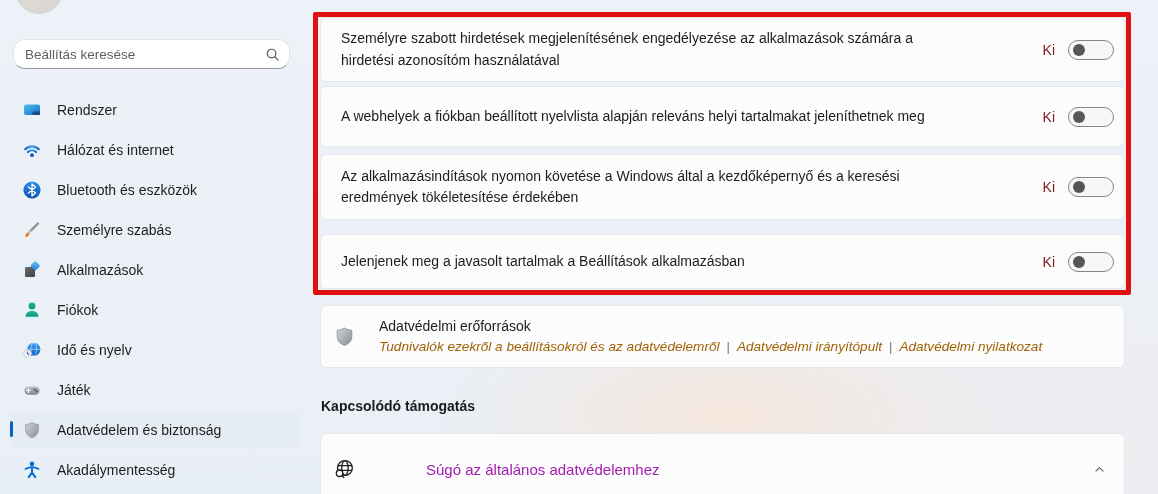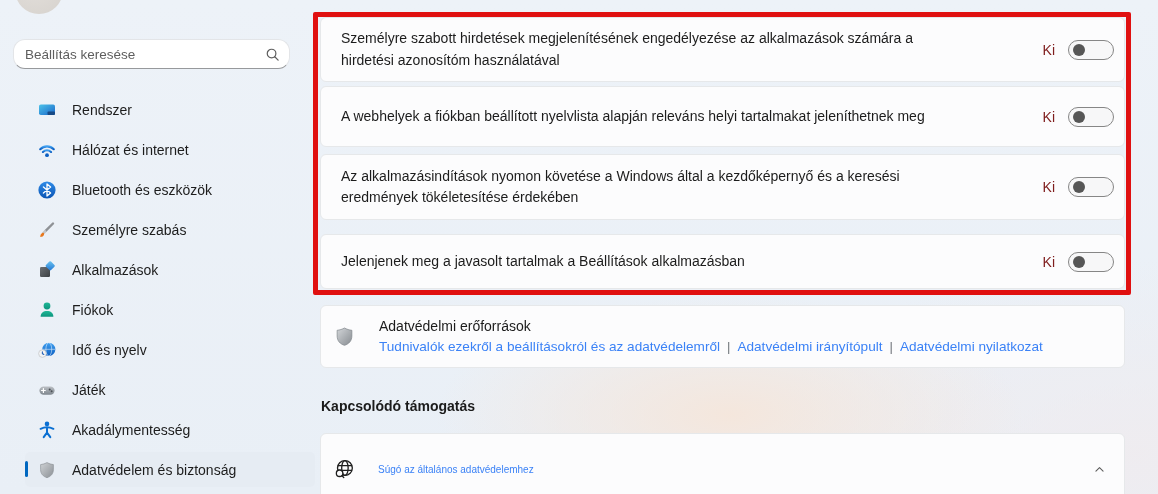--- a/index.html
+++ b/index.html
@@ -26,21 +26,21 @@
     position:absolute;left:13px;top:39px;width:277px;height:30px;box-sizing:border-box;
     background:#ffffff;border:1px solid #e3e5e8;border-bottom-color:#97999c;border-radius:12px;
     display:flex;align-items:center;
   }
   .search-box input{
     flex:1;border:none;outline:none;background:transparent;
     font-family:inherit;font-size:13.5px;color:#1b1b1b;padding:0 4px 0 11px;
   }
   .search-box input::placeholder{color:#5e5e5e;opacity:1;}
   .search-glyph{flex:0 0 auto;margin-right:9px;display:flex;}
-  .nav{position:absolute;left:15px;top:92px;width:312px;}
+  .nav{position:absolute;left:0;top:92px;width:312px;}
   .nav-item{
     position:relative;width:290px;height:35px;margin:0 0 5px 10px;border-radius:5px;
     display:flex;align-items:center;gap:15px;padding-left:12px;box-sizing:border-box;cursor:default;
   }
   .nav-item .nav-label{font-size:14px;color:#1d1d1d;}
   .nav-item.selected{background:#e6ecf3;}
   .nav-item.selected::before{
     content:"";position:absolute;left:0;top:9px;width:3px;height:16px;border-radius:3px;background:#0067c0;
   }
   .nav-icon{width:20px;height:20px;display:flex;align-items:center;justify-content:center;}
@@ -69,27 +69,27 @@
   .card-t2{top:154px;height:66px;}
   .card-t3{top:234px;height:55px;justify-content:flex-end;}
   .annotation-box{
     position:absolute;left:-7px;top:12px;width:818px;height:283px;box-sizing:border-box;
     border:5px solid #e01010;border-radius:2px;z-index:6;pointer-events:none;
   }
   .resources-card{top:305px;height:63px;padding:0 18px 0 12px;gap:23px;}
   .res-text{display:flex;flex-direction:column;justify-content:center;}
   .res-title{font-size:14px;color:#1c1c1c;line-height:20px;}
   .res-links{display:flex;align-items:center;white-space:nowrap;font-size:13.6px;line-height:21px;}
-  .res-links a{color:#3b82f6;text-decoration:none;cursor:pointer;}
+  .res-links a{color:#a16207;text-decoration:none;cursor:pointer;font-style:italic;}
   .res-links .sep{color:#70757a;margin:0 7px;font-size:13px;}
   .related-heading{
     position:absolute;left:1px;top:398px;margin:0;font-size:14px;font-weight:700;color:#1b1b1b;
   }
   .support-card{top:433px;height:72px;padding:0 18px 0 12px;gap:22px;cursor:pointer;}
-  .support-label{font-size:10px;color:#3b82f6;flex:1;}
+  .support-label{font-size:15px;color:#a21caf;flex:1;margin-left:48px;}
   .chev{margin-left:auto;display:flex;flex:0 0 auto;}
   .icon-holder{display:flex;flex:0 0 auto;}
 </style>
 </head>
 <body>
 
 <div class="screen">
 
   <aside class="sidebar">
     <div class="avatar"></div>
@@ -232,44 +232,44 @@
               </defs>
               <rect x="2.4" y="6.4" width="15.2" height="8.4" rx="4.2" fill="url(#gPad)"></rect>
               <path d="M6.4 8.6 V12.4 M4.5 10.5 H8.3" stroke="#ffffff" stroke-width="1.2" stroke-linecap="round"></path>
               <circle cx="12.7" cy="9.6" r="1" fill="#4a4f55"></circle>
               <circle cx="14.6" cy="11.3" r="1" fill="#4a4f55"></circle>
             </svg>
         </span>
         <span class="nav-label">Játék</span>
       </div>
 
+      <div class="nav-item selected">
+        <span class="nav-icon">
+          <svg width="20" height="20" viewBox="0 0 20 20">
+              <defs>
+                <linearGradient id="gShS" x1="0" y1="0" x2="1" y2="1">
+                  <stop offset="0" stop-color="#cfd2d5"></stop>
+                  <stop offset="1" stop-color="#8b9095"></stop>
+                </linearGradient>
+              </defs>
+              <path d="M10 2.6 C12 3.7 14.2 4.4 16.4 4.6 V9.6 C16.4 13.7 13.9 16.5 10 17.7 C6.1 16.5 3.6 13.7 3.6 9.6 V4.6 C5.8 4.4 8 3.7 10 2.6 Z" fill="url(#gShS)" stroke="#84898e" stroke-width="0.6"></path>
+            </svg>
+        </span>
+        <span class="nav-label">Adatvédelem és biztonság</span>
+      </div>
+
       <div class="nav-item">
         <span class="nav-icon">
           <svg width="20" height="20" viewBox="0 0 20 20">
               <circle cx="10" cy="3.9" r="2.3" fill="#0a6fd2"></circle>
               <path d="M3.6 8.8 C7.5 6.9 12.5 6.9 16.4 8.8" fill="none" stroke="#0a6fd2" stroke-width="2" stroke-linecap="round"></path>
               <path d="M10 8.6 V12.6 M10 12.6 L6.7 17.2 M10 12.6 L13.3 17.2" fill="none" stroke="#0a6fd2" stroke-width="2" stroke-linecap="round" stroke-linejoin="round"></path>
             </svg>
         </span>
         <span class="nav-label">Akadálymentesség</span>
-      </div>
-
-      <div class="nav-item selected">
-        <span class="nav-icon">
-          <svg width="20" height="20" viewBox="0 0 20 20">
-              <defs>
-                <linearGradient id="gShS" x1="0" y1="0" x2="1" y2="1">
-                  <stop offset="0" stop-color="#cfd2d5"></stop>
-                  <stop offset="1" stop-color="#8b9095"></stop>
-                </linearGradient>
-              </defs>
-              <path d="M10 2.6 C12 3.7 14.2 4.4 16.4 4.6 V9.6 C16.4 13.7 13.9 16.5 10 17.7 C6.1 16.5 3.6 13.7 3.6 9.6 V4.6 C5.8 4.4 8 3.7 10 2.6 Z" fill="url(#gShS)" stroke="#84898e" stroke-width="0.6"></path>
-            </svg>
-        </span>
-        <span class="nav-label">Adatvédelem és biztonság</span>
       </div>
 
     </nav>
   </aside>
 
   <main class="content">
 
     <div class="annotation-box"></div>
 
     <div class="card toggle-card card-t0">

